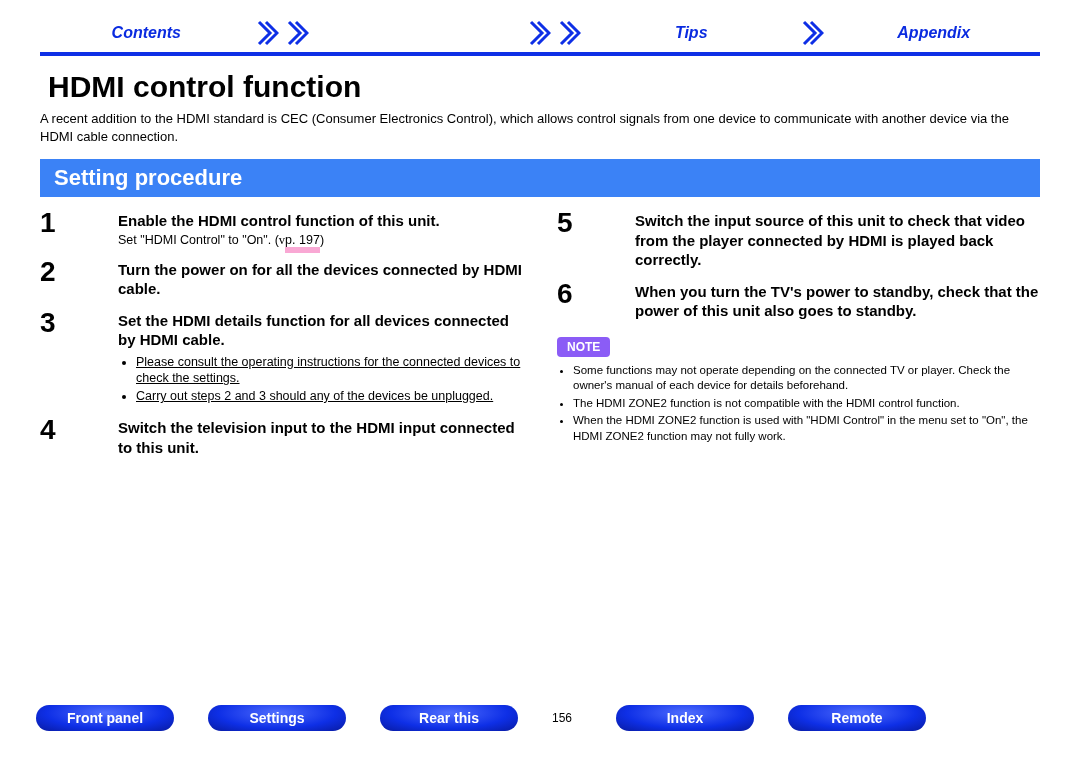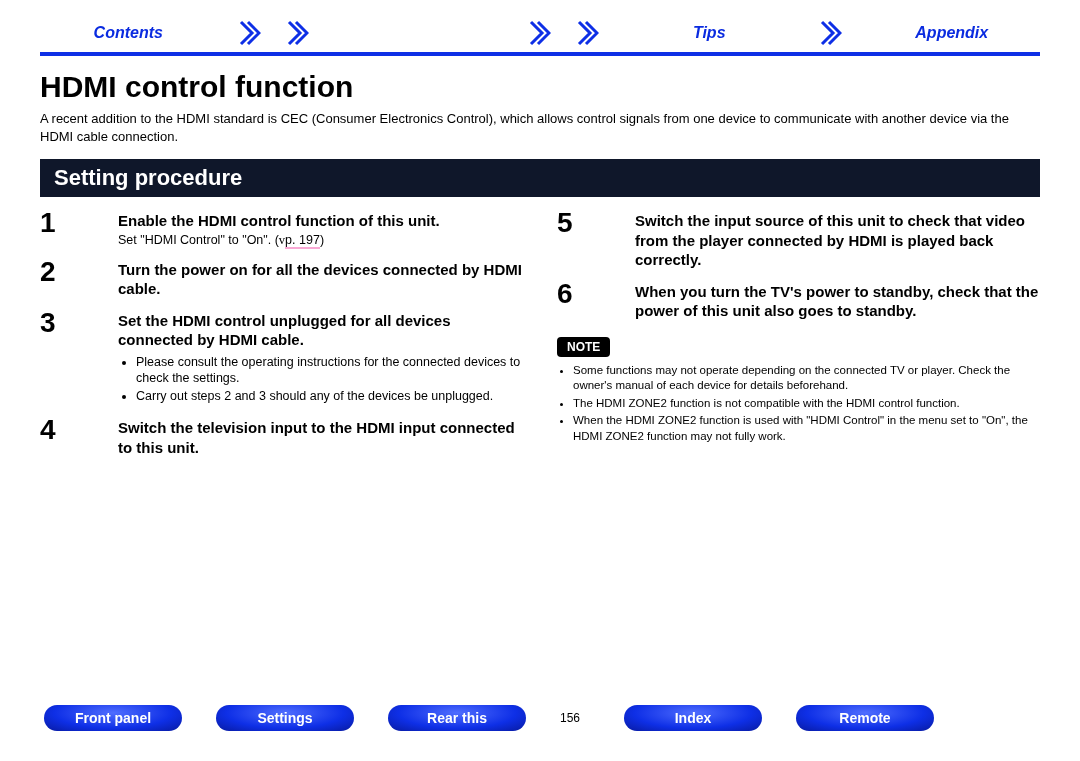--- a/index.html
+++ b/index.html
@@ -16,21 +16,21 @@
     width: 1080px;
     height: 761px;
     position: relative;
     box-sizing: border-box;
     padding: 18px 40px 0 40px;
   }
 
   
   .topnav {
     display: flex;
-    gap: 18px;
+    gap: 0;
     height: 30px;
     position: relative;
     margin-bottom: 4px;
   }
   .topnav .tab {
     flex: 1;
     font-weight: bold;
     font-style: italic;
     color: #0a2be0;
     font-size: 16px;
@@ -60,30 +60,30 @@
   .rule {
     height: 4px;
     background: #0e2fe6;
     margin-top: 0;
   }
 
   
   .page-title {
     font-size: 30px;
     font-weight: bold;
-    margin: 14px 0 6px 0;
+    margin: 14px 0 6px 8px;
   }
   .intro {
     font-size: 13px;
     line-height: 1.35;
   }
 
   
   .section-bar {
-    background: #0f172a;
+    background: #3b82f6;
     color: #fff;
     font-size: 22px;
     font-weight: bold;
     padding: 6px 14px;
     margin-top: 14px;
   }
 
   
   .cols {
     display: flex;
@@ -106,53 +106,53 @@
   .step .head {
     font-size: 15px;
     font-weight: bold;
     line-height: 1.3;
     padding-top: 2px;
   }
   .step .sub {
     font-size: 12.5px;
     margin-top: 2px;
   }
-  .step .sub .link { cursor:pointer; border-bottom:2px solid #f9a8d4; }
+  .step .sub .link { cursor:pointer; border-bottom:6px solid #f9a8d4; }
   .step .sub .hand { font-family: serif; }
   .bullets {
     list-style: disc;
     font-size: 12.5px;
     margin: 4px 0 0 0;
     padding-left: 18px;
   }
-  .bullets li { margin-bottom: 2px; line-height:1.3; }
+  .bullets li { margin-bottom: 2px; line-height:1.3;text-decoration:underline; }
 
   
   .note-badge {
     display:inline-block;
-    background:#000000;
+    background:#8b5cf6;
     color:#fff;
     font-size:12px;
     font-weight:bold;
     padding:3px 10px;
     border-radius:4px;
     margin-top:6px;
   }
   .note-bullets {
     list-style: disc;
     font-size: 11.5px;
     margin: 6px 0 4px 0;
     padding-left: 16px;
   }
   .note-bullets li { line-height:1.35; margin-bottom:2px; }
 
   
   .botnav {
     position: absolute;
-    left: 44px; right: 40px;
+    left: 36px; right: 40px;
     bottom: 30px;
     display: flex;
     align-items: center;
     gap: 34px;
   }
   .pill {
     min-width: 110px;
     height: 26px;
     border-radius: 13px;
     color: #fff;
@@ -242,21 +242,21 @@
       <div class="step">
         <div class="num">2</div>
         <div class="body">
           <div class="head">Turn the power on for all the devices connected by HDMI cable.</div>
         </div>
       </div>
 
       <div class="step">
         <div class="num">3</div>
         <div class="body">
-          <div class="head">Set the HDMI control unplugged for all devices connected by HDMI cable.</div>
+          <div class="head">Set the HDMI details function for all devices connected by HDMI cable.</div>
           <ul class="bullets">
             <li>Please consult the operating instructions for the connected devices to check the settings.</li>
             <li>Carry out steps 2 and 3 should any of the devices be unplugged.</li>
           </ul>
         </div>
       </div>
 
       <div class="step">
         <div class="num">4</div>
         <div class="body">

